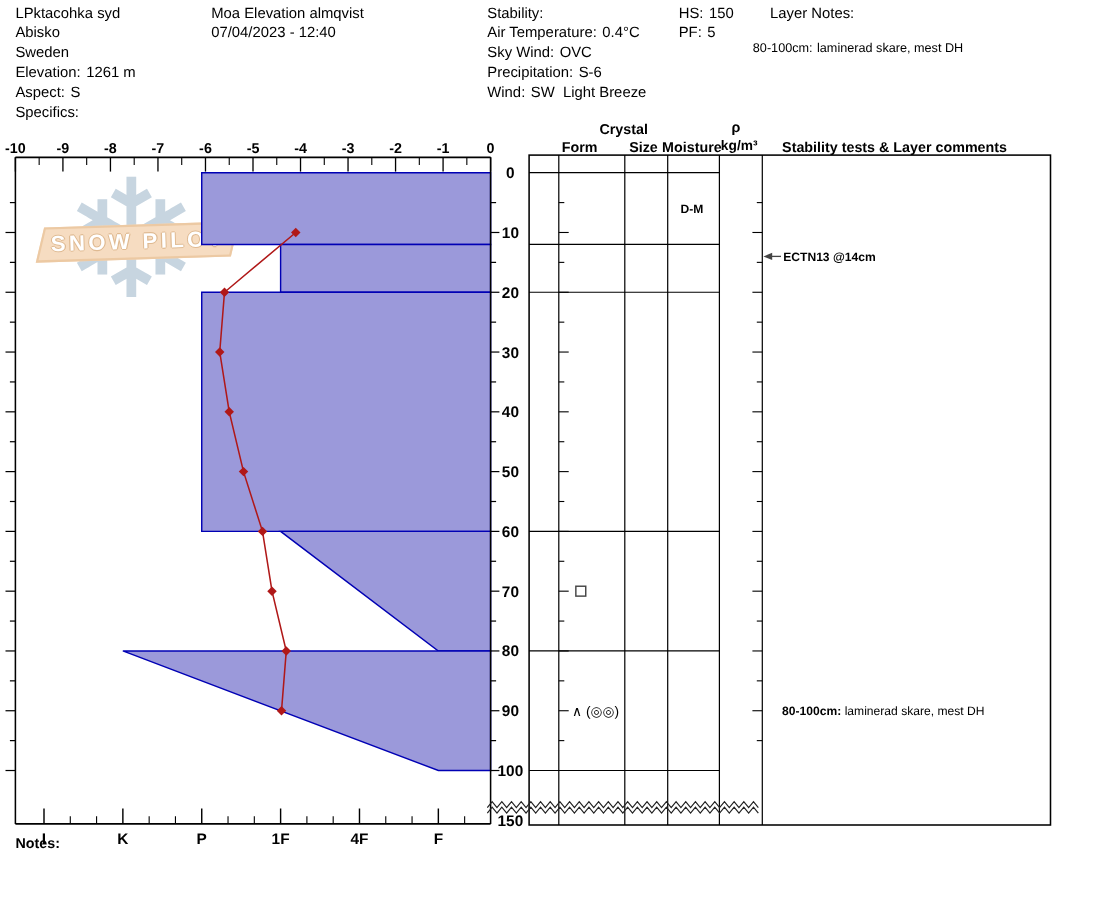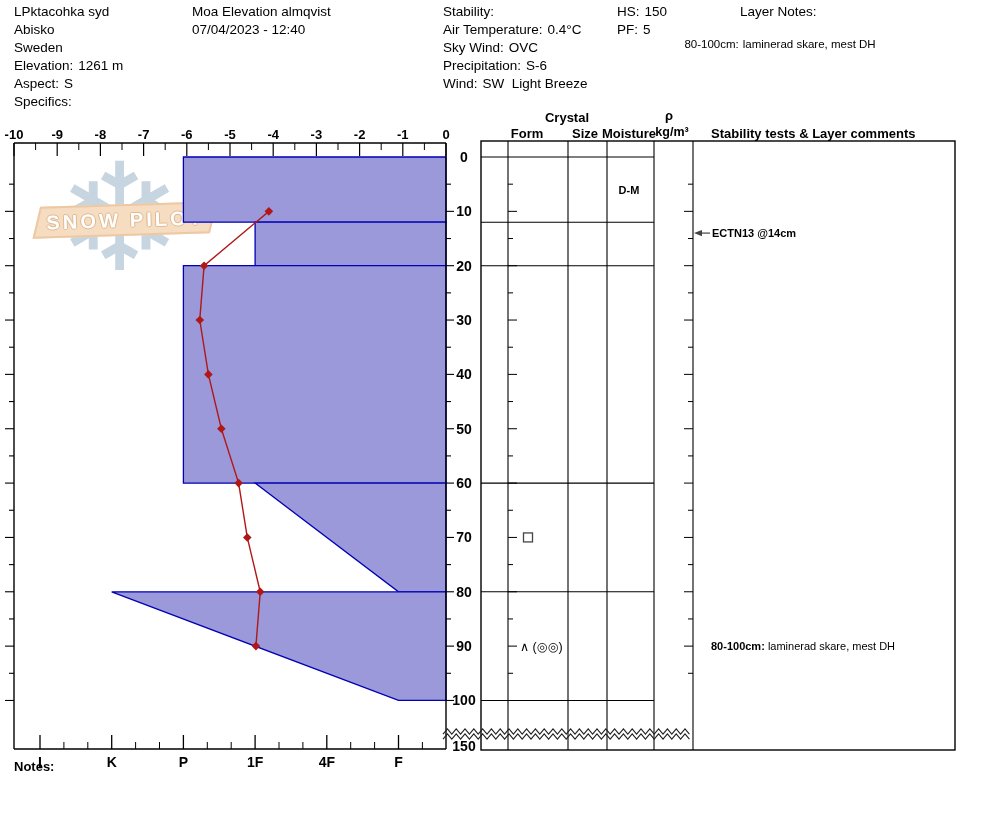--- a/index.html
+++ b/index.html
@@ -52,21 +52,21 @@
   <div class="hline"><span class="b">Sky Wind:</span><span class="v">OVC</span></div>
   <div class="hline"><span class="b">Precipitation:</span><span class="v">S-6</span></div>
   <div class="hline"><span class="b">Wind:</span><span class="v">SW  Light Breeze</span></div>
 </div>
 
 <div class="hcol" style="left:617px">
   <div class="hline"><span class="b">HS:</span><span class="v">150</span></div>
   <div class="hline"><span class="b">PF:</span><span class="v">5</span></div>
 </div>
 
-<div class="hcol" style="left:740px">
+<div class="hcol" style="left:700px">
   <div class="hline"><span class="b">Layer Notes:</span></div>
 </div>
 <div class="note-line">
   <span class="b">80-100cm:</span><span class="v">laminerad skare, mest DH</span>
 </div>
 
 <div id="logo">
   <div id="flake">❄</div>
   <div id="banner">
       <span>SNOW PILOT</span>

